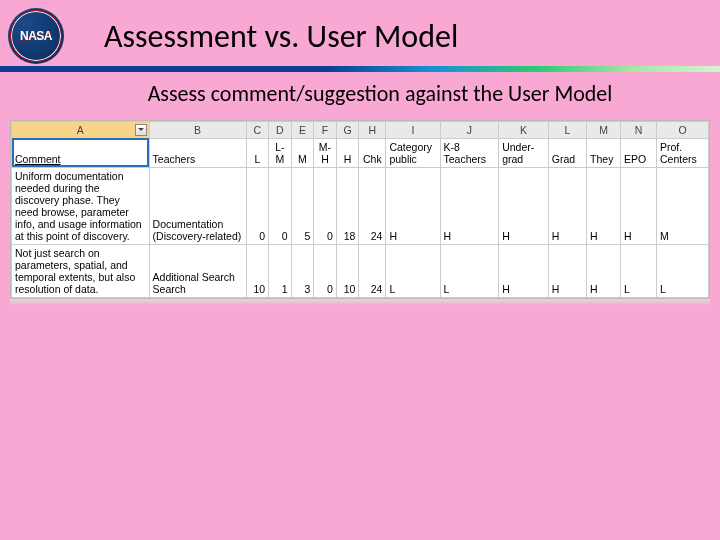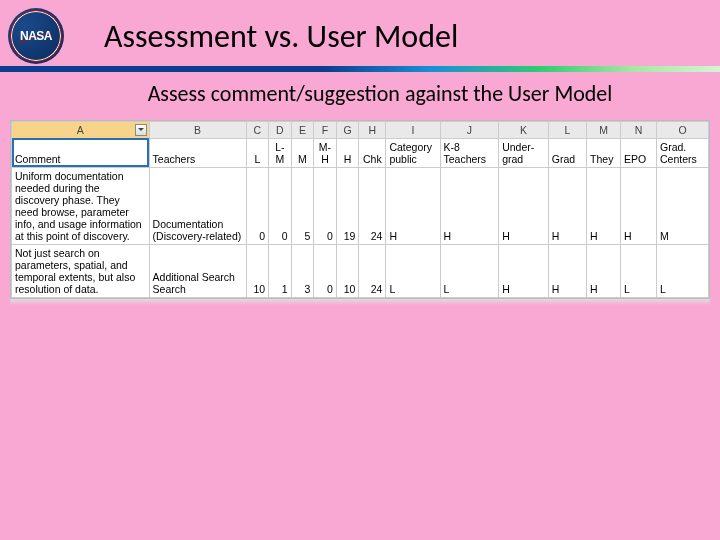--- a/index.html
+++ b/index.html
@@ -16,21 +16,21 @@
   .sheet { margin: 12px 10px 0 10px; border: 1px solid #bbb; font-size: 10.5px; color: #000; background: #fff; }
   table { border-collapse: collapse; width: 100%; table-layout: fixed; }
   th, td { border: 1px solid #ccc; padding: 2px 3px; vertical-align: bottom; font-weight: normal; background: #fff; }
   .colhdr th { background: #e9e9e9; color: #444; text-align: center; font-weight: normal; height: 16px; position: relative; }
   .colhdr th.sel { background: #f8d38a; }
   .dd { position: absolute; right: 2px; top: 2px; width: 12px; height: 12px; border: 1px solid #888; background: linear-gradient(#fff,#ddd); }
   .dd::after { content: ""; position: absolute; left: 2px; top: 3px; border: 3px solid transparent; border-top-color: #444; }
   .hdrs td { vertical-align: bottom; }
   .num { text-align: right; }
   .ctr { text-align: center; }
-  .sel-cell { outline: 2px solid #2a6fb5; outline-offset: -2px; }
+  .sel-cell { outline: 2px solid #2a6fb5; outline-offset: -2px; text-decoration: underline; }
   .btm-shadow { height: 6px; background: linear-gradient(#ddd, transparent); margin: 0 10px; }
   col.cA { width: 122px; }
   col.cB { width: 86px; }
   col.cC, col.cD, col.cE, col.cF, col.cG { width: 20px; }
   col.cH { width: 24px; }
   col.cI { width: 48px; }
   col.cJ { width: 52px; }
   col.cK { width: 44px; }
   col.cL { width: 34px; }
   col.cM { width: 30px; }
@@ -97,30 +97,30 @@
         <td class="ctr">M</td>
         <td class="ctr">M-H</td>
         <td class="ctr">H</td>
         <td class="ctr">Chk</td>
         <td>Category public</td>
         <td>K-8 Teachers</td>
         <td>Under-grad</td>
         <td>Grad</td>
         <td>They</td>
         <td>EPO</td>
-        <td>Grad. Centers</td>
+        <td>Prof. Centers</td>
       </tr>
       <tr>
         <td>Uniform documentation needed during the discovery phase. They need browse, parameter info, and usage information at this point of discovery.</td>
         <td>Documentation (Discovery-related)</td>
         <td class="num">0</td>
         <td class="num">0</td>
         <td class="num">5</td>
         <td class="num">0</td>
-        <td class="num">19</td>
+        <td class="num">18</td>
         <td class="num">24</td>
         <td>H</td>
         <td>H</td>
         <td>H</td>
         <td>H</td>
         <td>H</td>
         <td>H</td>
         <td>M</td>
       </tr>
       <tr>

